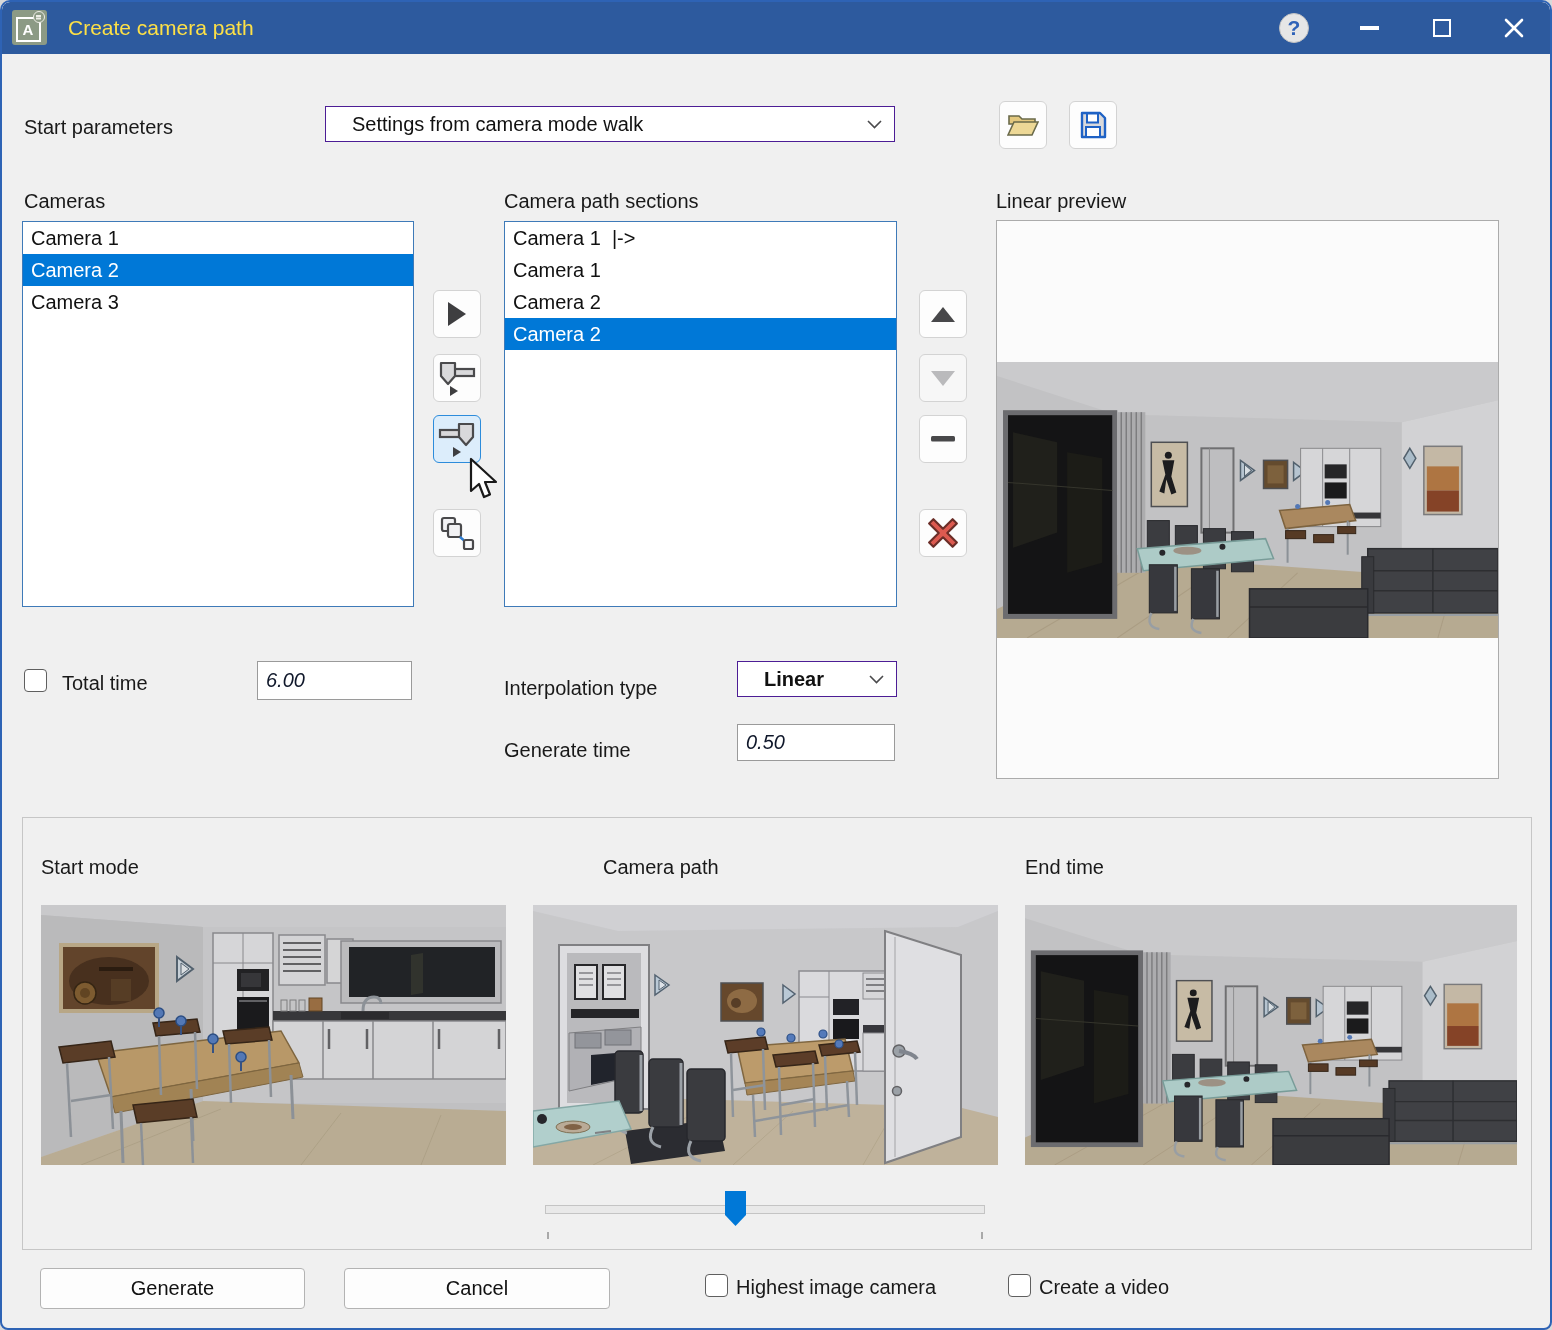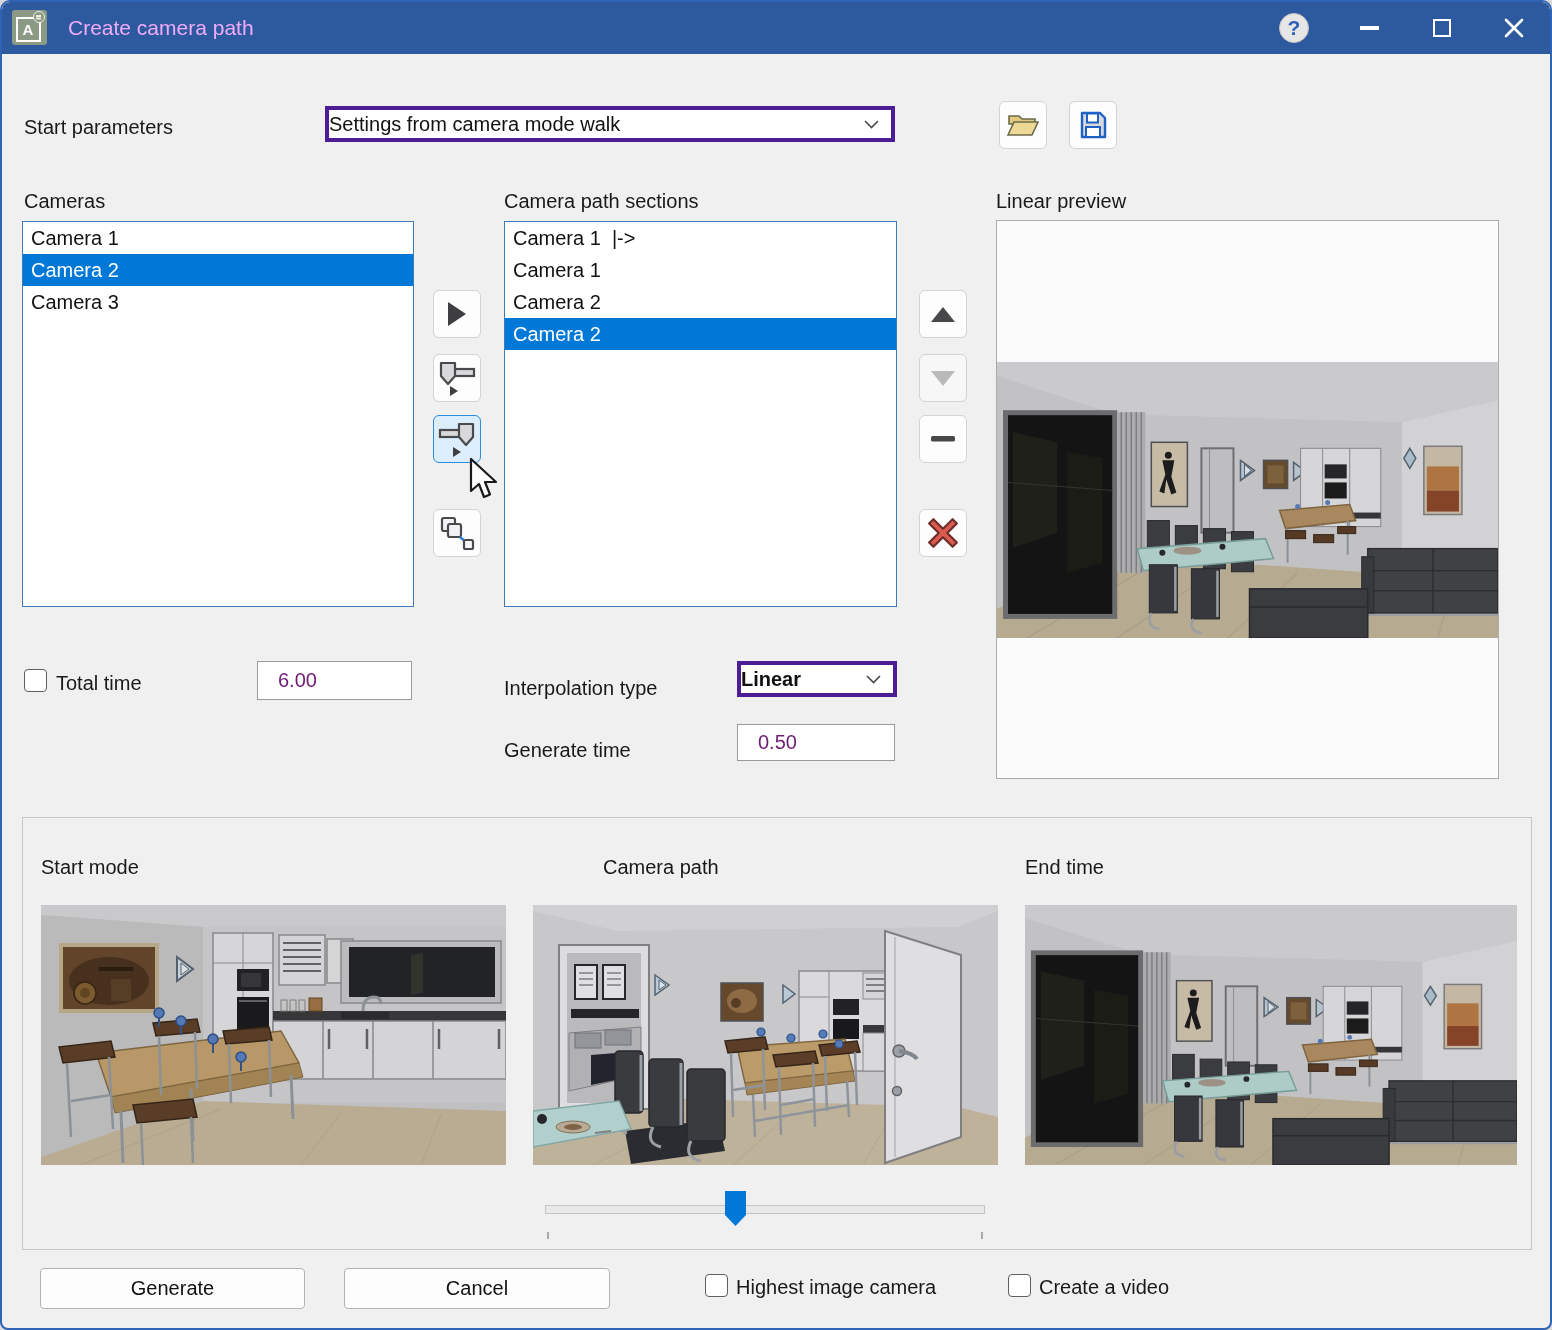--- a/index.html
+++ b/index.html
@@ -9,35 +9,35 @@
   
   #titlebar{position:absolute;left:0;top:0;right:0;height:52px;background:#2D5A9E;
     border-radius:8px 8px 0 0;display:flex;align-items:center;}
   #app-icon{position:absolute;left:10px;top:8px;width:35px;height:35px;background:#8C9A85;
     border-radius:3px;display:flex;align-items:center;justify-content:center;}
   #app-icon .inner-a{width:21px;height:21px;border:2px solid #FFFFFF;display:flex;align-items:center;
     justify-content:center;color:#FFFFFF;font-size:15px;font-weight:bold;margin-top:3px;margin-right:3px;}
   #app-icon .badge{position:absolute;right:2px;top:1px;width:12px;height:12px;border-radius:50%;
     border:1.5px solid #EDEDE6;background:#8C9A85;box-sizing:border-box;}
   #app-icon .badge::after{content:"";position:absolute;left:2px;top:3px;width:5px;height:1.5px;background:#EDEDE6;box-shadow:0 2.5px 0 #EDEDE6;}
-  #window-title{position:absolute;left:66px;top:0;height:52px;line-height:52px;color:#f0abfc;font-size:21px;}
+  #window-title{position:absolute;left:66px;top:0;height:52px;line-height:52px;color:#fde047;font-size:21px;}
   #help-btn{position:absolute;left:1277px;top:11px;width:30px;height:30px;border-radius:50%;
     background:#E6E6E6;border:1px solid #C2C2C2;color:#2F62B8;font-size:21px;font-weight:bold;
     display:flex;align-items:center;justify-content:center;box-sizing:border-box;cursor:default;}
   .caption-btn{position:absolute;top:0;width:60px;height:52px;display:flex;align-items:center;justify-content:center;}
   #btn-min{left:1337px;} #btn-max{left:1410px;} #btn-close{left:1482px;}
   #btn-min .glyph{width:19px;height:4px;background:#FFFFFF;}
   #btn-max .glyph{width:18px;height:18px;border:2.5px solid #FFFFFF;box-sizing:border-box;}
   
   .lbl{position:absolute;font-size:20px;color:#191919;white-space:nowrap;}
-  .dropdown{position:absolute;background:#FFFFFF;border:4px solid #4c1d95;box-sizing:border-box;
-    font-size:20px;color:#111111;display:flex;align-items:center;padding-left:0;}
+  .dropdown{position:absolute;background:#FFFFFF;border:1px solid #4c1d95;box-sizing:border-box;
+    font-size:20px;color:#111111;display:flex;align-items:center;padding-left:26px;}
   .dropdown .chev{position:absolute;right:12px;top:50%;margin-top:-4px;}
   .field{position:absolute;background:#FFFFFF;border:1px solid #9A9A9A;box-sizing:border-box;
-    font-size:20px;color:#701a75;padding:0 20px;font-family:"Liberation Sans",sans-serif;outline:none;}
+    font-size:20px;color:#0f172a;padding:0 8px;font-family:"Liberation Sans",sans-serif;outline:none;font-style:italic;}
   .tool-btn{position:absolute;width:48px;height:48px;background:#FDFDFD;border:1px solid #D3D3D3;
     border-radius:6px;box-sizing:border-box;display:flex;align-items:center;justify-content:center;}
   .tool-btn.hl{background:#DCEDFB;border:1px solid #2D8CDB;}
   .tool-btn.disabled{background:#F7F7F7;}
   .listbox{position:absolute;background:#FFFFFF;border:1px solid #3E7AB8;box-sizing:border-box;overflow:hidden;}
   .listrow{height:32px;line-height:32px;font-size:20px;color:#111111;padding-left:8px;white-space:pre;}
   .listrow.selected{background:#0078D7;color:#FFFFFF;}
   .checkbox{position:absolute;width:23px;height:23px;background:#FFFFFF;border:1.5px solid #5F5F5F;
     border-radius:4px;box-sizing:border-box;}
   .panel-lbl{position:absolute;font-size:20px;color:#191919;}
@@ -61,21 +61,21 @@
   #btn-up{left:917px;top:288px;}
   #btn-down{left:917px;top:352px;}
   #btn-remove{left:917px;top:413px;}
   #btn-delete{left:917px;top:507px;}
   #preview-label{left:994px;top:188px;}
   #preview-box{position:absolute;left:994px;top:218px;width:503px;height:559px;background:#FBFBFB;
     border:1px solid #ABABAB;box-sizing:border-box;}
   #preview-img{position:absolute;left:0;top:141px;width:100%;height:276px;}
   #preview-img svg{display:block;width:100%;height:100%;}
   #cb-total{left:22px;top:667px;}
-  #total-label{left:54px;top:670px;text-align:center;}
+  #total-label{left:60px;top:670px;text-align:center;}
   #in-total{left:255px;top:659px;width:155px;height:39px;}
   #interp-label{left:502px;top:675px;}
   #dd-interp{left:735px;top:659px;width:160px;height:36px;font-weight:bold;}
   #sectime-label{left:502px;top:737px;}
   #in-sectime{left:735px;top:722px;width:158px;height:37px;}
   #bottom-panel{position:absolute;left:20px;top:815px;width:1510px;height:433px;
     border:1px solid #C6C6C6;box-sizing:border-box;}
   #start-label{left:18px;top:38px;}
   #path-label{left:580px;top:38px;}
   #end-label{left:1002px;top:38px;}

